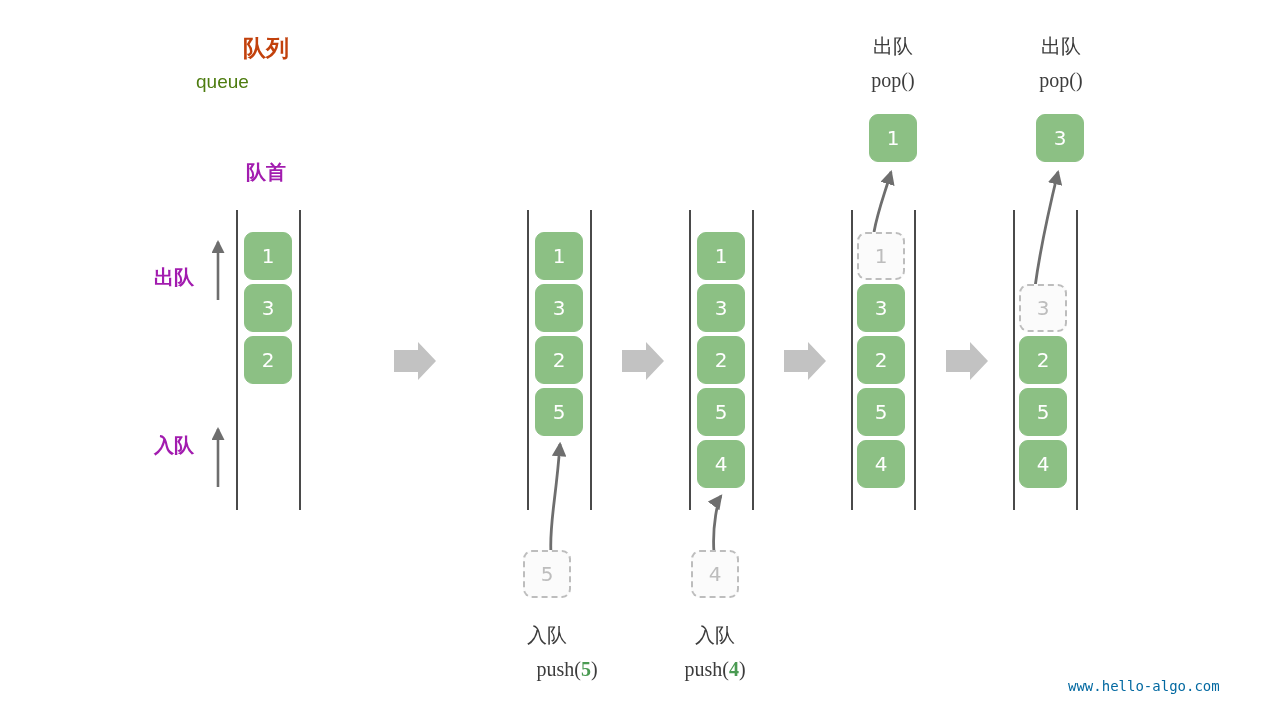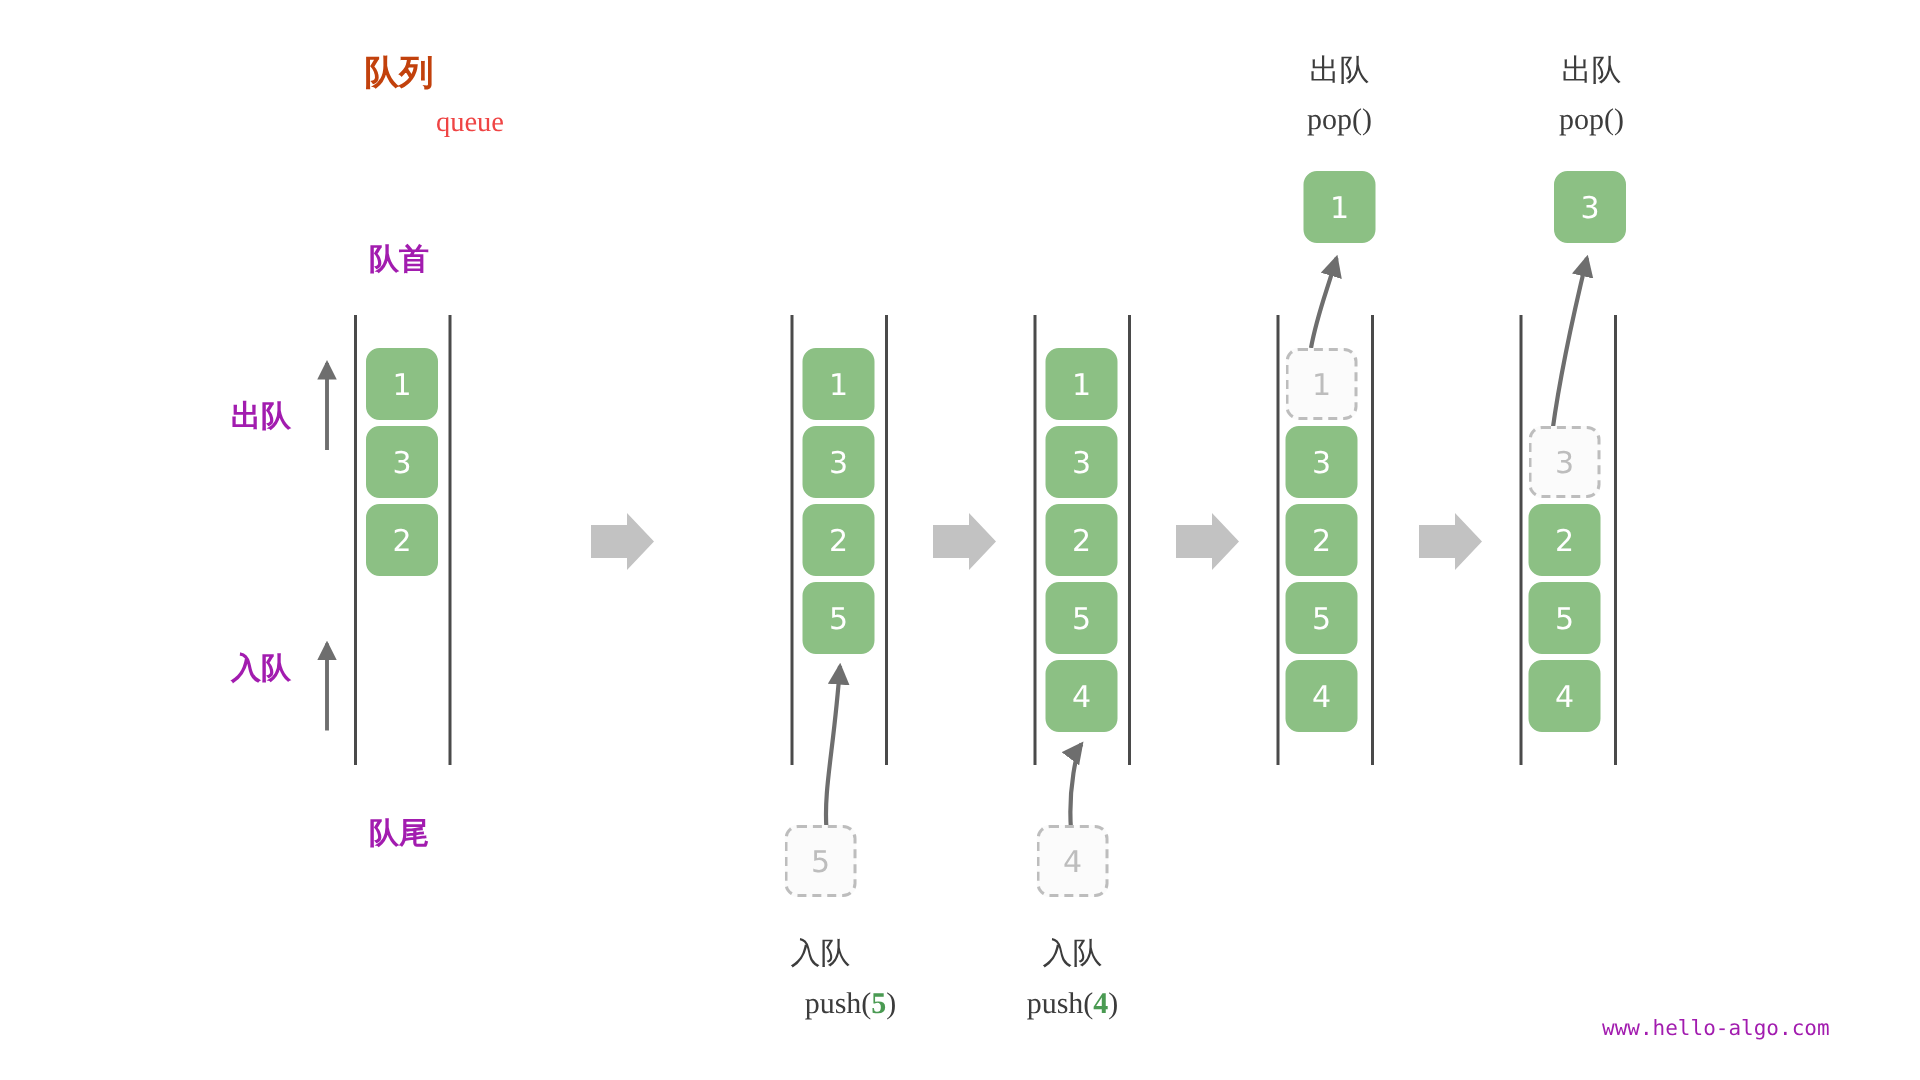--- a/index.html
+++ b/index.html
@@ -26,24 +26,24 @@
   
   .title-cn {
     font-family: "DejaVu Sans", sans-serif;
     font-size: 23px;
     font-weight: bold;
     color: #c2410c;
     text-align: center;
     white-space: nowrap;
   }
   .title-en {
-    font-family: Liberation Serif, serif;
+    font-family: Liberation Sans, sans-serif;
     font-size: 19px;
-    color: #ef4444;
-    text-align: right;
+    color: #4d7c0f;
+    text-align: left;
     white-space: nowrap;
   }
   .side-label {
     font-family: "DejaVu Sans", sans-serif;
     font-size: 20px;
     font-weight: bold;
     color: #a21caf;
     text-align: center;
     white-space: nowrap;
   }
@@ -62,21 +62,21 @@
     text-align: center;
     white-space: nowrap;
   }
   .op-code .hl {
     color: #4a9a52;
     font-weight: bold;
   }
   .watermark {
     font-family: "DejaVu Sans Mono", monospace;
     font-size: 14px;
-    color: #a21caf;
+    color: #0369a1;
     white-space: nowrap;
   }
 
   
   .rail {
     position: absolute;
     width: 0;
     border-left: 2px solid #4a4a4a;
   }
 
@@ -162,21 +162,20 @@
     </g>
     <g>
       <path d="M 946 350 L 970 350 L 970 342 L 988 361 L 970 380 L 970 372 L 946 372 Z" fill="#c2c2c2"></path>
     </g>
   </svg>
 
   <div class="abs title-cn" style="left:196px; top:33px; width:140px;">队列</div>
   <div class="abs title-en" style="left:196px; top:71px; width:140px;">queue</div>
 
   <div class="abs side-label" style="left:196px; top:159px; width:140px;">队首</div>
-  <div class="abs side-label" style="left:196px; top:542px; width:140px;">队尾</div>
 
   <div class="abs side-label" style="left:136px; top:264px; width:76px;">出队</div>
   <div class="abs side-label" style="left:136px; top:432px; width:76px;">入队</div>
 
   <div>
     <div class="rail abs" style="left:236px; top:210px; height:300px;"></div>
     <div class="rail abs" style="left:299px; top:210px; height:300px;"></div>
 
     <div class="cell filled abs" style="left:244px; top:232px;">1</div>
     <div class="cell filled abs" style="left:244px; top:284px;">3</div>

